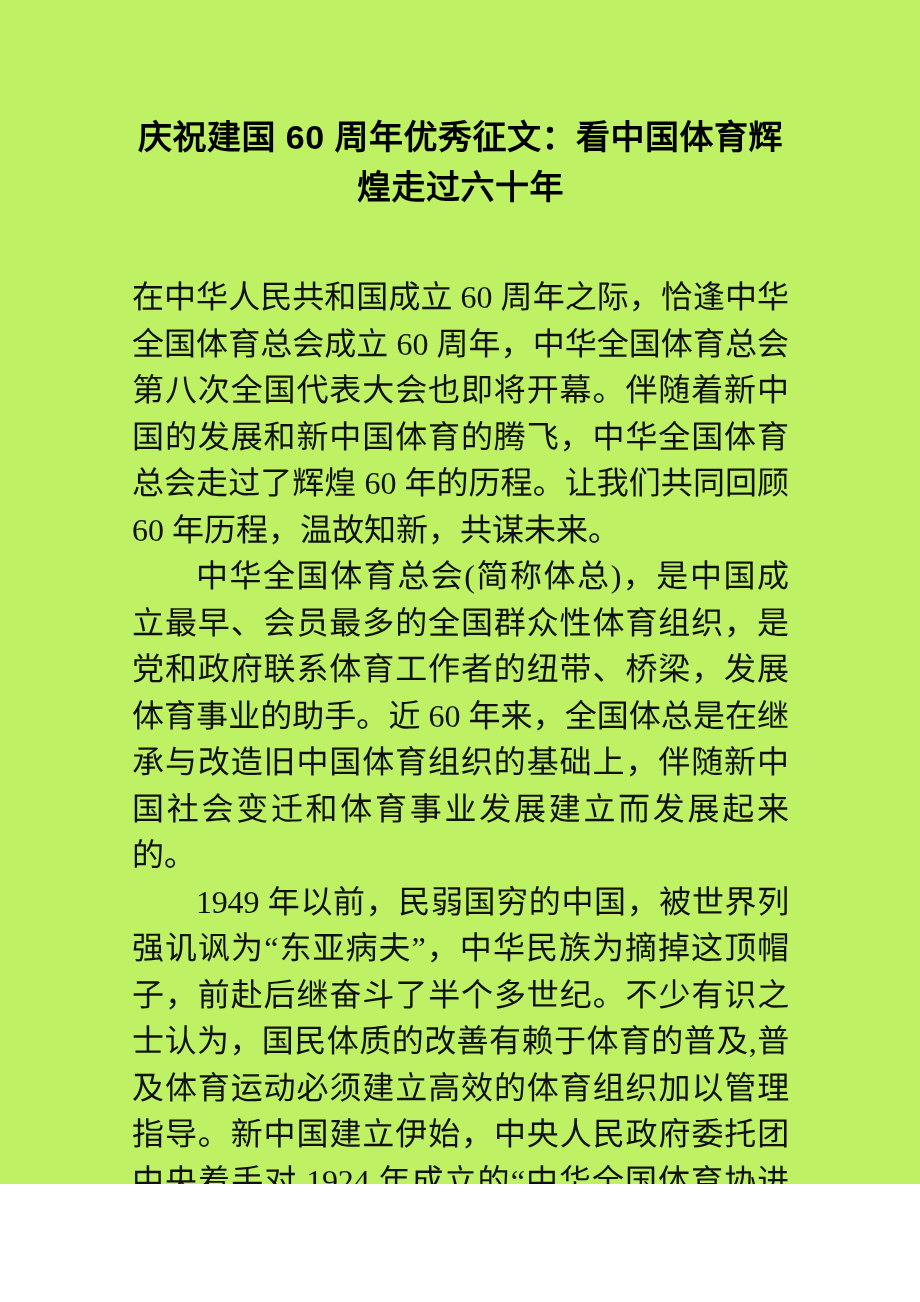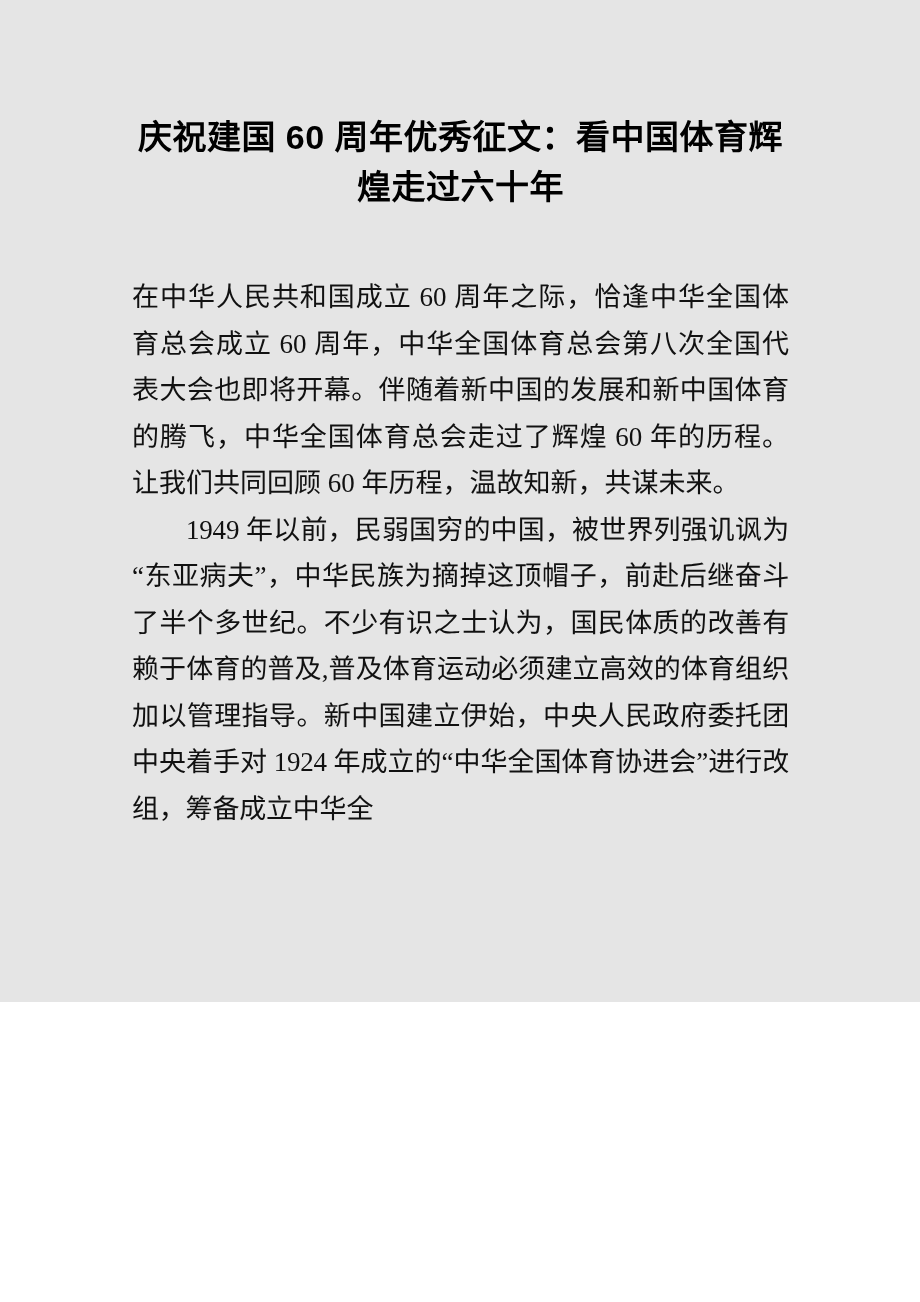--- a/index.html
+++ b/index.html
@@ -5,23 +5,23 @@
 <style>
   html, body {
     margin: 0;
     padding: 0;
     background: #ffffff;
   }
 
   .page {
     position: relative;
     width: 920px;
-    height: 1002px;
+    height: 1184px;
     margin: 0 auto;
-    background: #e5e5e5;
+    background: #bef264;
     overflow: hidden;
     box-sizing: border-box;
   }
 
   .doc-body {
     position: absolute;
     left: 132px;
     top: 0;
     width: 657px;
   }
@@ -36,21 +36,21 @@
     text-align: center;
     margin: 0;
     padding-top: 112px;
     letter-spacing: 0.5px;
     white-space: pre-line;
   }
 
   
   .para {
     font-family: "Liberation Serif", "DejaVu Serif", serif;
-    font-size: 27px;
+    font-size: 32px;
     line-height: 46.5px;
     color: #111111;
     text-align: justify;
     text-justify: inter-ideograph;
     margin: 0;
     padding: 0;
     word-break: break-all;
   }
 
   .para + .para {
@@ -79,19 +79,20 @@
 <body>
 
 <div class="page">
 
   <div class="doc-body">
 
     <h1 class="doc-title">庆祝建国 60 周年优秀征文：看中国体育辉煌走过六十年</h1>
 
     <p class="para first-para no-indent">在中华人民共和国成立 60 周年之际，恰逢中华全国体育总会成立 60 周年，中华全国体育总会第八次全国代表大会也即将开幕。伴随着新中国的发展和新中国体育的腾飞，中华全国体育总会走过了辉煌 60 年的历程。让我们共同回顾 60 年历程，温故知新，共谋未来。</p>
 
+    <p class="para indent">中华全国体育总会(简称体总)，是中国成立最早、会员最多的全国群众性体育组织，是党和政府联系体育工作者的纽带、桥梁，发展体育事业的助手。近 60 年来，全国体总是在继承与改造旧中国体育组织的基础上，伴随新中国社会变迁和体育事业发展建立而发展起来的。</p>
 
 
     <p class="para indent tight">1949 年以前，民弱国穷的中国，被世界列强讥讽为“东亚病夫”，中华民族为摘掉这顶帽子，前赴后继奋斗了半个多世纪。不少有识之士认为，国民体质的改善有赖于体育的普及,普及体育运动必须建立高效的体育组织加以管理指导。新中国建立伊始，中央人民政府委托团中央着手对 1924 年成立的“中华全国体育协进会”进行改组，筹备成立中华全</p>
 
   </div>
 
 </div>
 
 </body></html>

